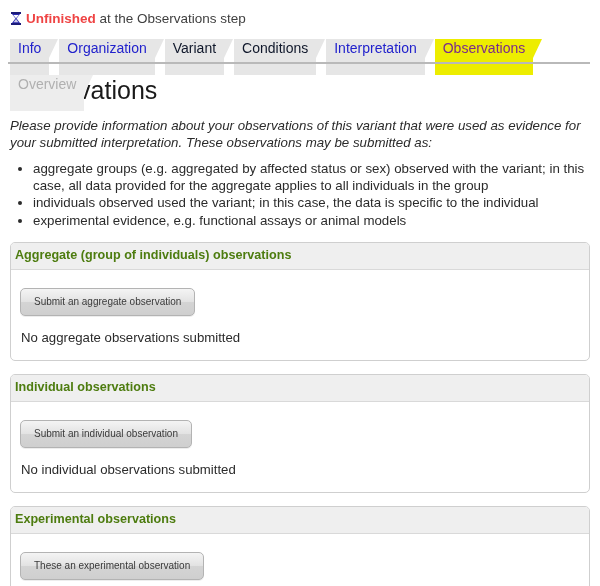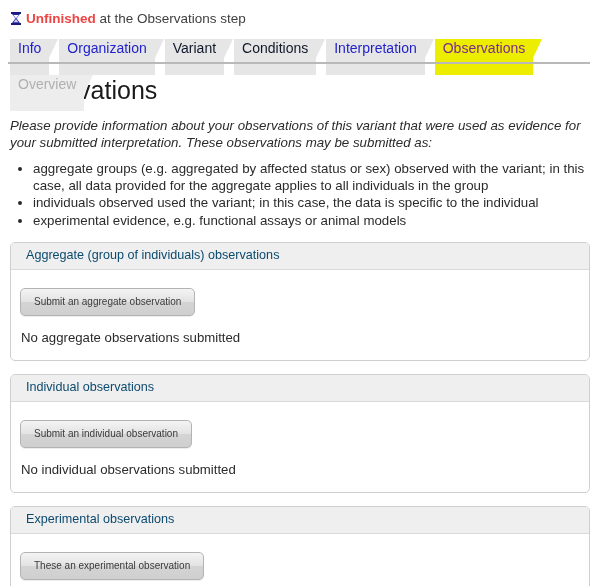--- a/index.html
+++ b/index.html
@@ -131,24 +131,24 @@
     margin: 13px 10px 0 10px;
     border: 1px solid #cfcfcf;
     border-radius: 5px;
     background: #ffffff;
     box-sizing: border-box;
   }
   .panel-header {
     background: #efefef;
     border-bottom: 1px solid #d9d9d9;
     border-radius: 4px 4px 0 0;
-    padding: 5px 9px 6px 15px;
+    padding: 5px 9px 6px 4px;
     font-size: 12.6px;
-    font-weight: normal;
-    color: #0c4a6e;
+    font-weight: bold;
+    color: #4d7c0f;
     line-height: 15px;
   }
   .panel-body {
     padding: 18px 9px 14px 9px;
   }
   .btn {
     display: inline-block;
     font-family: "Liberation Sans", sans-serif;
     font-size: 10px;
     color: #3a3a3a;

